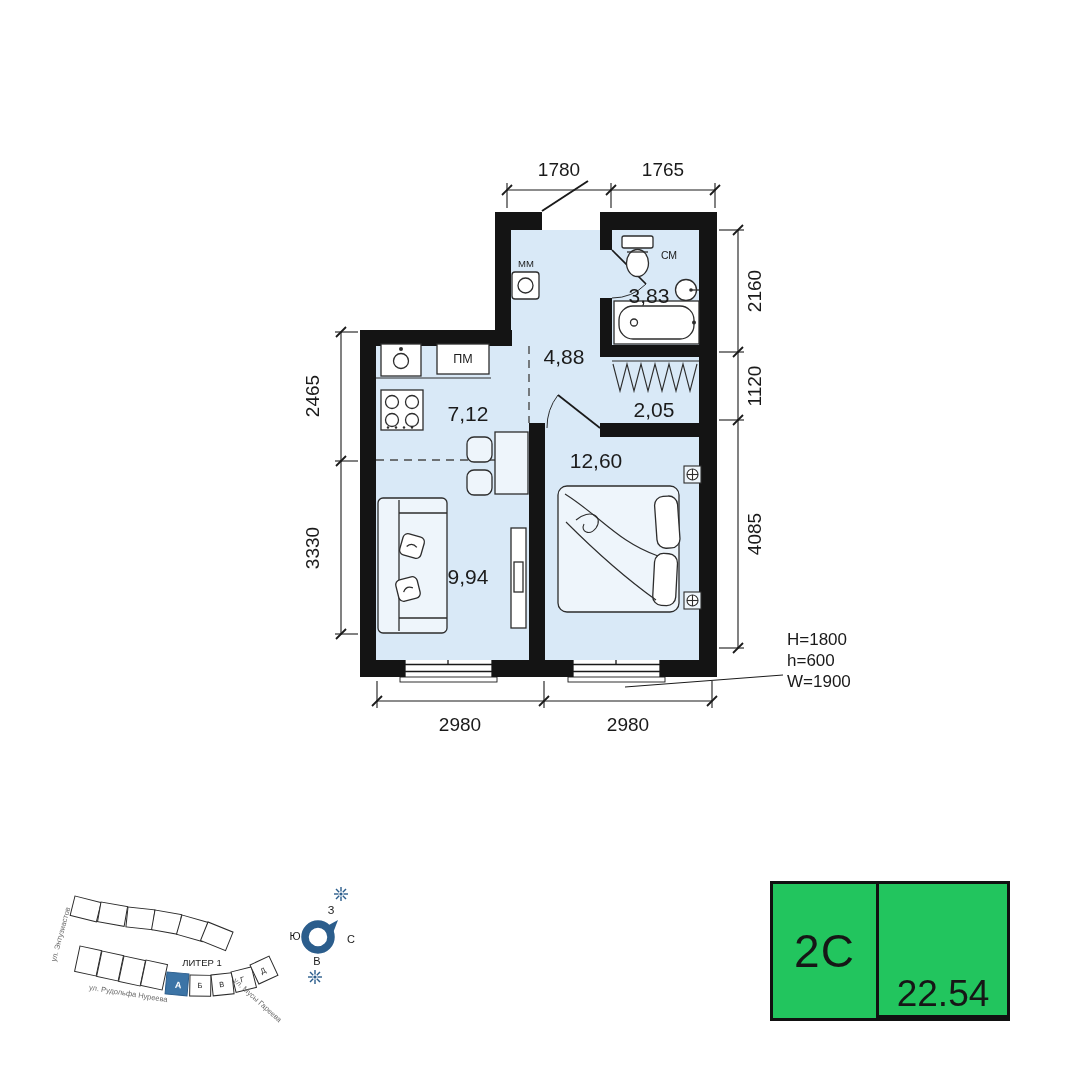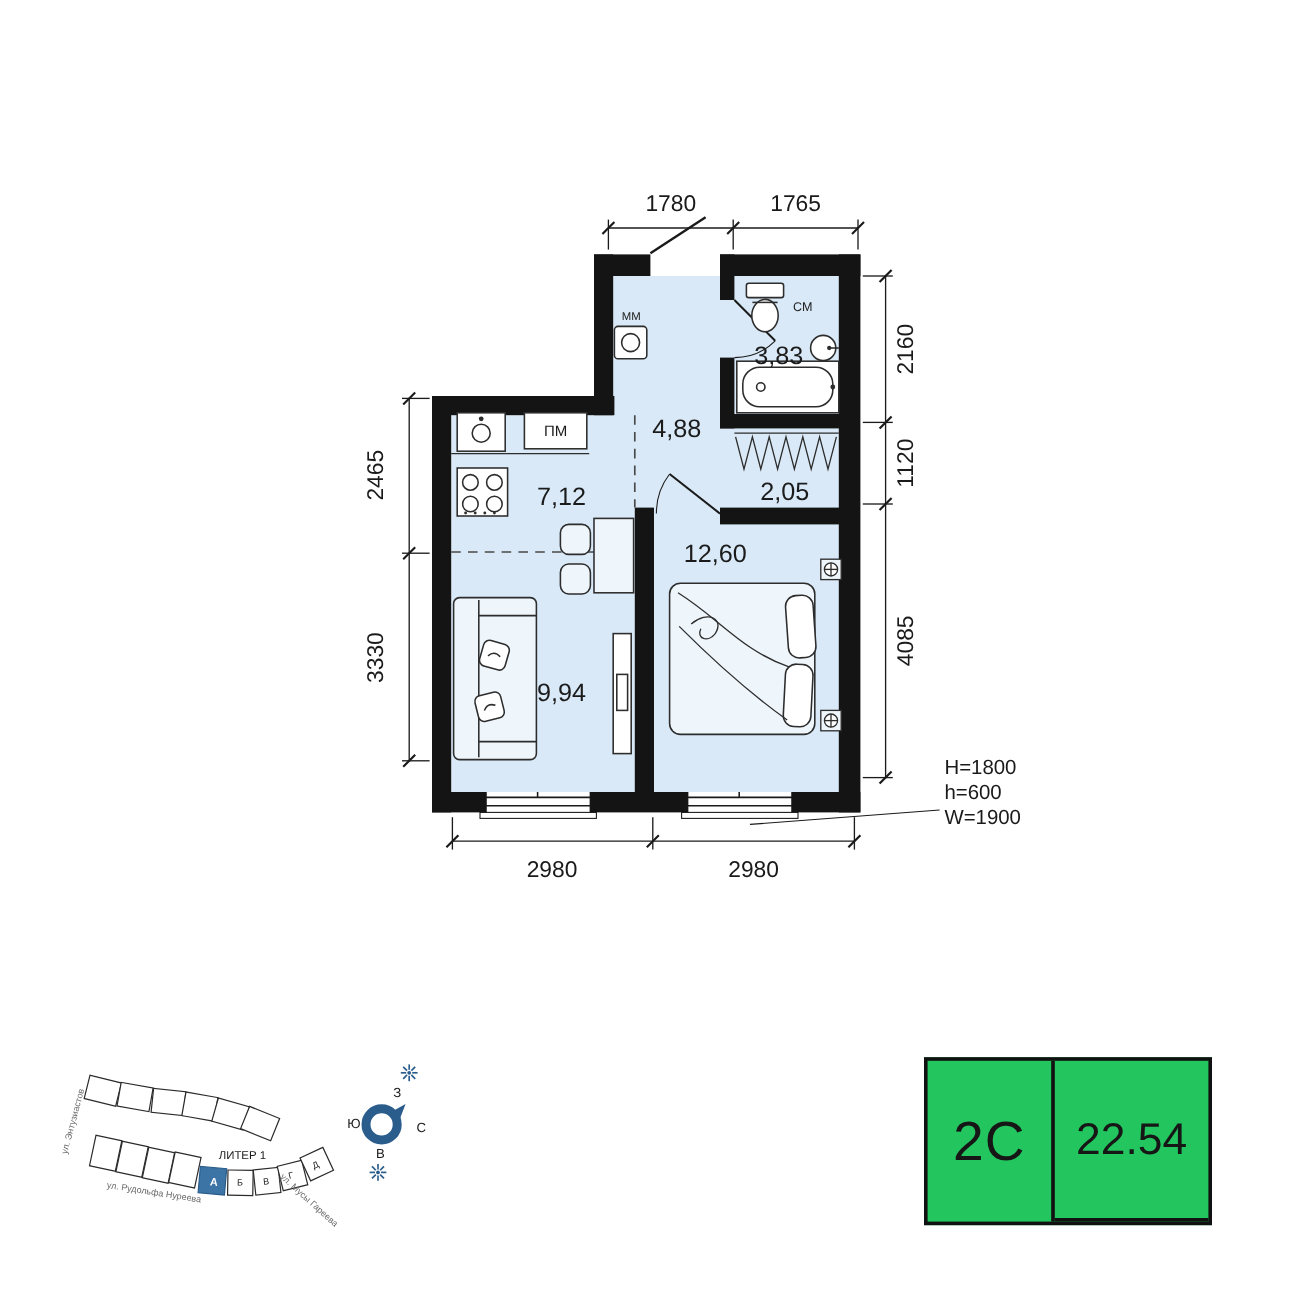--- a/index.html
+++ b/index.html
@@ -4,21 +4,21 @@
 <style>
   html,body{margin:0;padding:0;background:#fff;}
   body{width:1080px;height:1080px;position:relative;overflow:hidden;
        font-family:"Liberation Sans",sans-serif;}
   svg{position:absolute;left:0;top:0;}
   svg text{font-family:"Liberation Sans",sans-serif;}
   .info-table{position:absolute;left:770px;top:881px;width:240px;height:140px;
       border:3px solid #111;box-sizing:border-box;display:flex;background:#22c55e;}
   .it-type{width:103px;border-right:3px solid #111;display:flex;align-items:center;
       justify-content:center;font-size:46px;color:#161616;letter-spacing:1px;}
-  .it-right{flex:1;display:flex;flex-direction:column;}
+  .it-right{flex:1;display:flex;flex-direction:row;align-items:flex-end;}
   .it-num{flex:1;display:flex;align-items:center;justify-content:center;
       font-size:37px;color:#161616;}
   .it-num.first{border-bottom:3px solid #111;}
 </style>
 </head>
 <body>
 
 <svg width="1080" height="1080" viewBox="0 0 1080 1080">
 
   <g>

